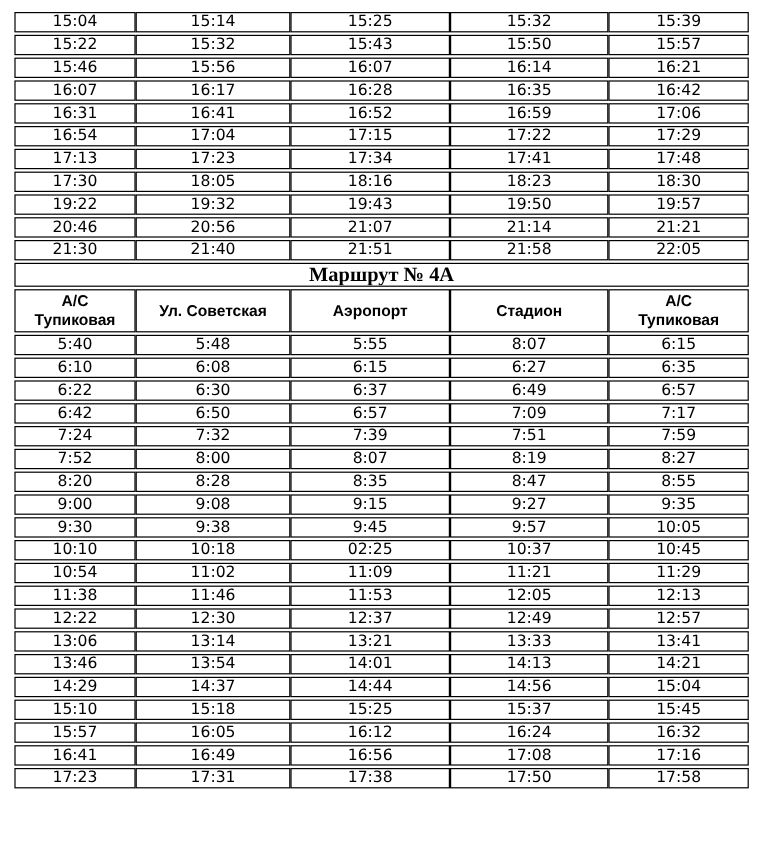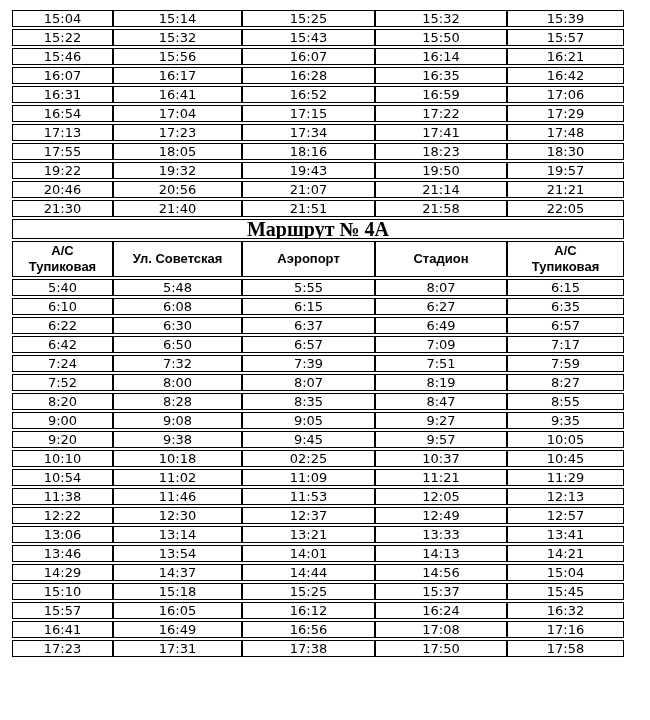--- a/index.html
+++ b/index.html
@@ -35,21 +35,21 @@
     height: 15px;
     font-size: 13px;
     line-height: 15px;
     font-family: "DejaVu Sans", sans-serif;
     font-weight: normal;
   }
   td.route-title-cell {
     height: 18px;
     font-family: "Liberation Serif", serif;
     font-weight: bold;
-    font-size: 20px;
+    font-size: 17px;
     line-height: 18px;
   }
   th.col-header {
     height: 34px;
     font-family: "Liberation Sans", sans-serif;
     font-weight: bold;
     font-size: 13px;
     line-height: 16px;
     white-space: pre-line;
   }
@@ -111,21 +111,21 @@
           <td class="time-cell">17:29</td>
         </tr>
         <tr>
           <td class="time-cell">17:13</td>
           <td class="time-cell">17:23</td>
           <td class="time-cell">17:34</td>
           <td class="time-cell">17:41</td>
           <td class="time-cell">17:48</td>
         </tr>
         <tr>
-          <td class="time-cell">17:55</td>
+          <td class="time-cell">17:30</td>
           <td class="time-cell">18:05</td>
           <td class="time-cell">18:16</td>
           <td class="time-cell">18:23</td>
           <td class="time-cell">18:30</td>
         </tr>
         <tr>
           <td class="time-cell">19:22</td>
           <td class="time-cell">19:32</td>
           <td class="time-cell">19:43</td>
           <td class="time-cell">19:50</td>
@@ -208,26 +208,26 @@
         <tr>
           <td class="time-cell">8:20</td>
           <td class="time-cell">8:28</td>
           <td class="time-cell">8:35</td>
           <td class="time-cell">8:47</td>
           <td class="time-cell">8:55</td>
         </tr>
         <tr>
           <td class="time-cell">9:00</td>
           <td class="time-cell">9:08</td>
-          <td class="time-cell">9:05</td>
+          <td class="time-cell">9:15</td>
           <td class="time-cell">9:27</td>
           <td class="time-cell">9:35</td>
         </tr>
         <tr>
-          <td class="time-cell">9:20</td>
+          <td class="time-cell">9:30</td>
           <td class="time-cell">9:38</td>
           <td class="time-cell">9:45</td>
           <td class="time-cell">9:57</td>
           <td class="time-cell">10:05</td>
         </tr>
         <tr>
           <td class="time-cell">10:10</td>
           <td class="time-cell">10:18</td>
           <td class="time-cell">02:25</td>
           <td class="time-cell">10:37</td>

